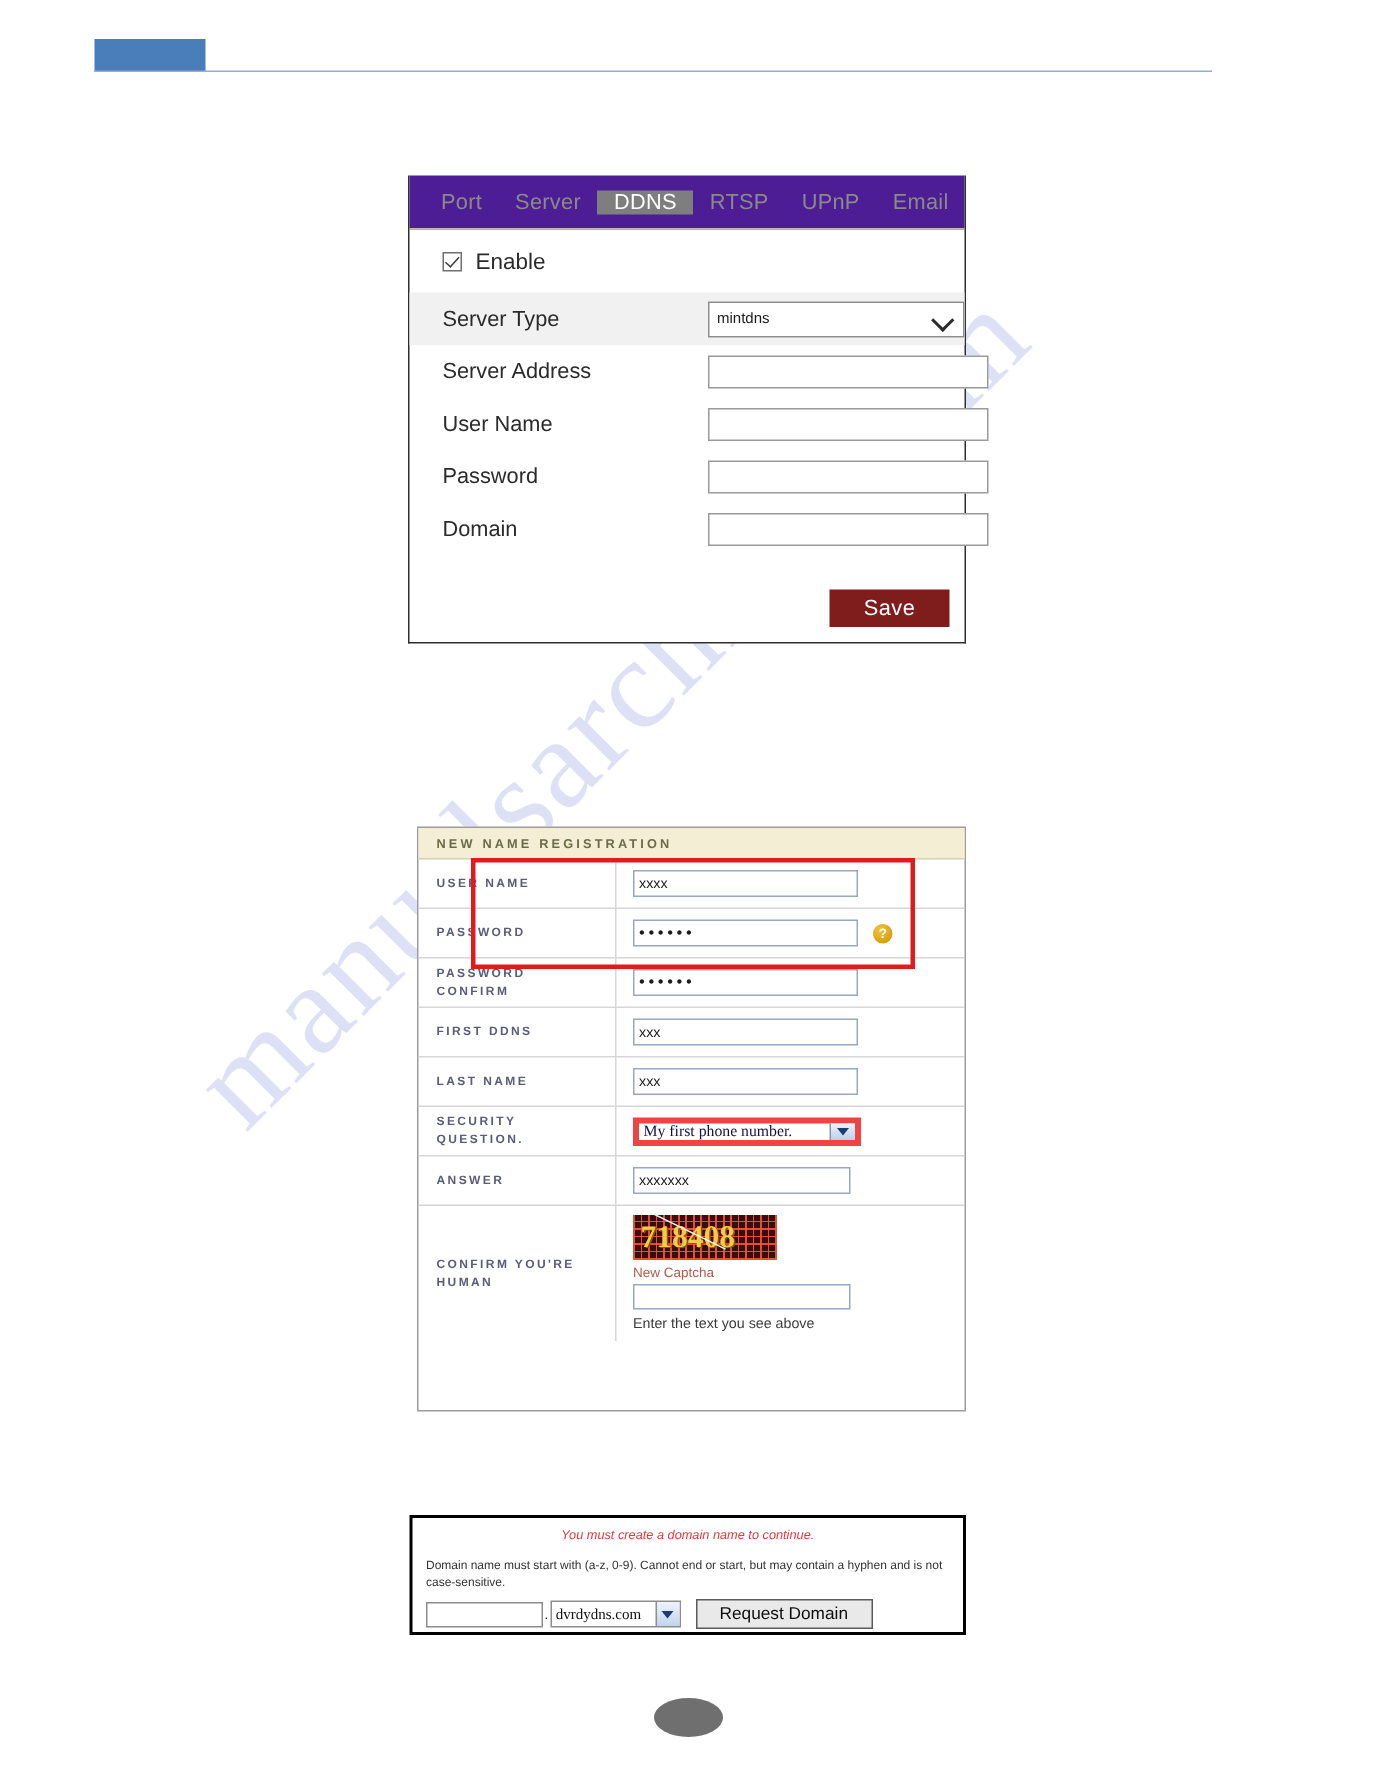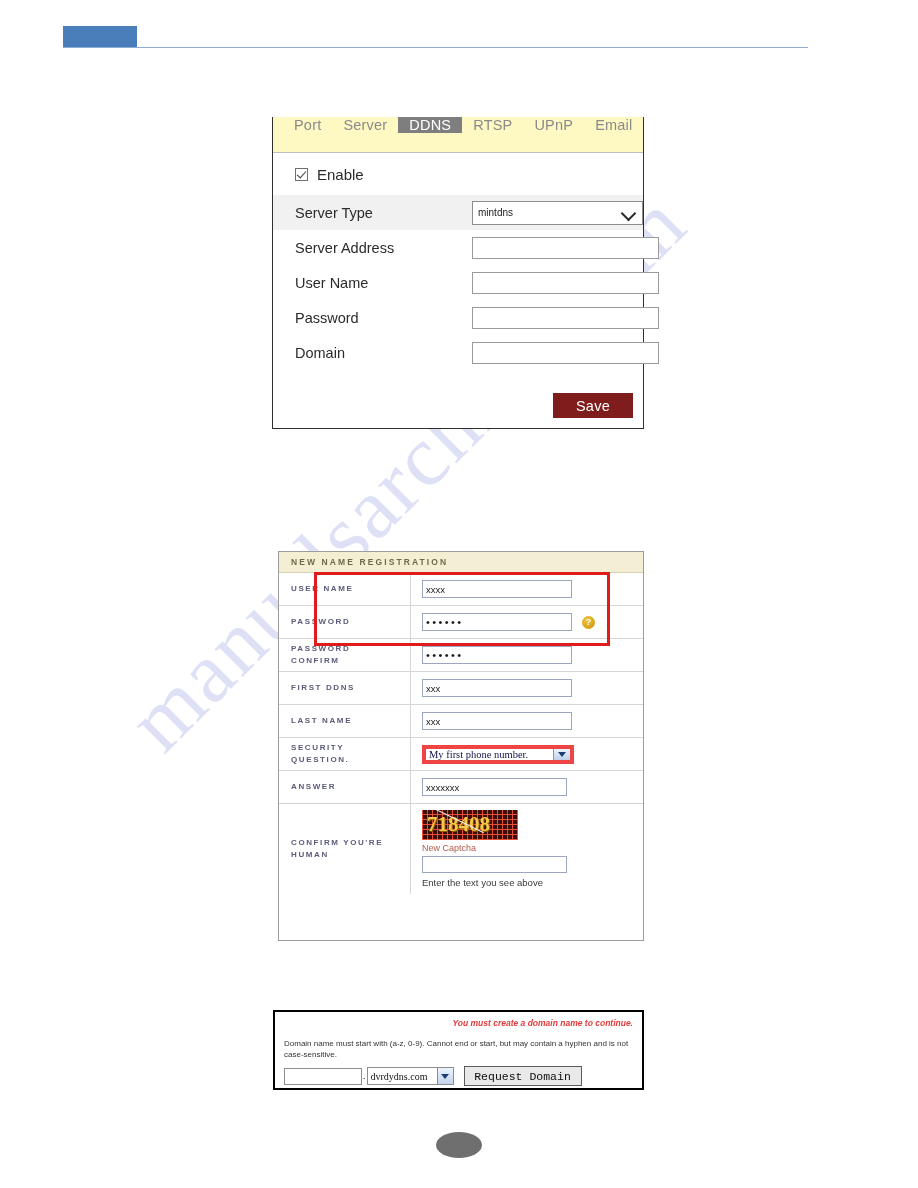--- a/index.html
+++ b/index.html
@@ -75,23 +75,23 @@
     border: 1px solid #2f2f2f;
     border-top: none;
     box-sizing: border-box;
     z-index: 10;
   }
   #ddns-tabbar {
     position: relative;
     height: 35px;
     border-bottom: 1px solid #bdbdbd;
     display: flex;
-    align-items: flex-start;
+    align-items: center;
     padding-left: 10px;
-    background: #fef9c3;
+    background: #4c1d95;
   }
   .ddns-tab {
     display: flex;
     align-items: center;
     padding: 0 11px;
     font-size: 14.5px;
     color: #8a8a8a;
     letter-spacing: .2px;
   }
   .ddns-tab.active {
@@ -422,26 +422,25 @@
     top: 1010px;
     width: 371px;
     height: 80px;
     border: 2px solid #000000;
     box-sizing: border-box;
     background: #ffffff;
     z-index: 10;
     padding: 6px 9px 0 9px;
   }
   #domain-warning {
-    text-align: right;
+    text-align: center;
     font-size: 8.5px;
     font-style: italic;
     color: #e03a3a;
     margin-bottom: 10px;
-    font-weight: bold;
   }
   #domain-rule-text {
     font-size: 8px;
     color: #333333;
     line-height: 11px;
     margin-bottom: 6px;
   }
   #domain-controls {
     display: flex;
     align-items: center;
@@ -490,21 +489,21 @@
     border-left: 4px solid transparent;
     border-right: 4px solid transparent;
     border-top: 5px solid #1b3d73;
   }
   #request-domain-btn {
     margin-left: 10px;
     width: 118px;
     height: 20px;
     border: 1px solid #5b5b5b;
     background: #e9e9e9;
-    font-family: Liberation Mono, monospace;
+    font-family: Liberation Sans, sans-serif;
     font-size: 11.5px;
     color: #0d0d0d;
     text-align: center;
   }
 
   
   #page-footer {
     position: absolute;
     left: 0;
     top: 1132px;

